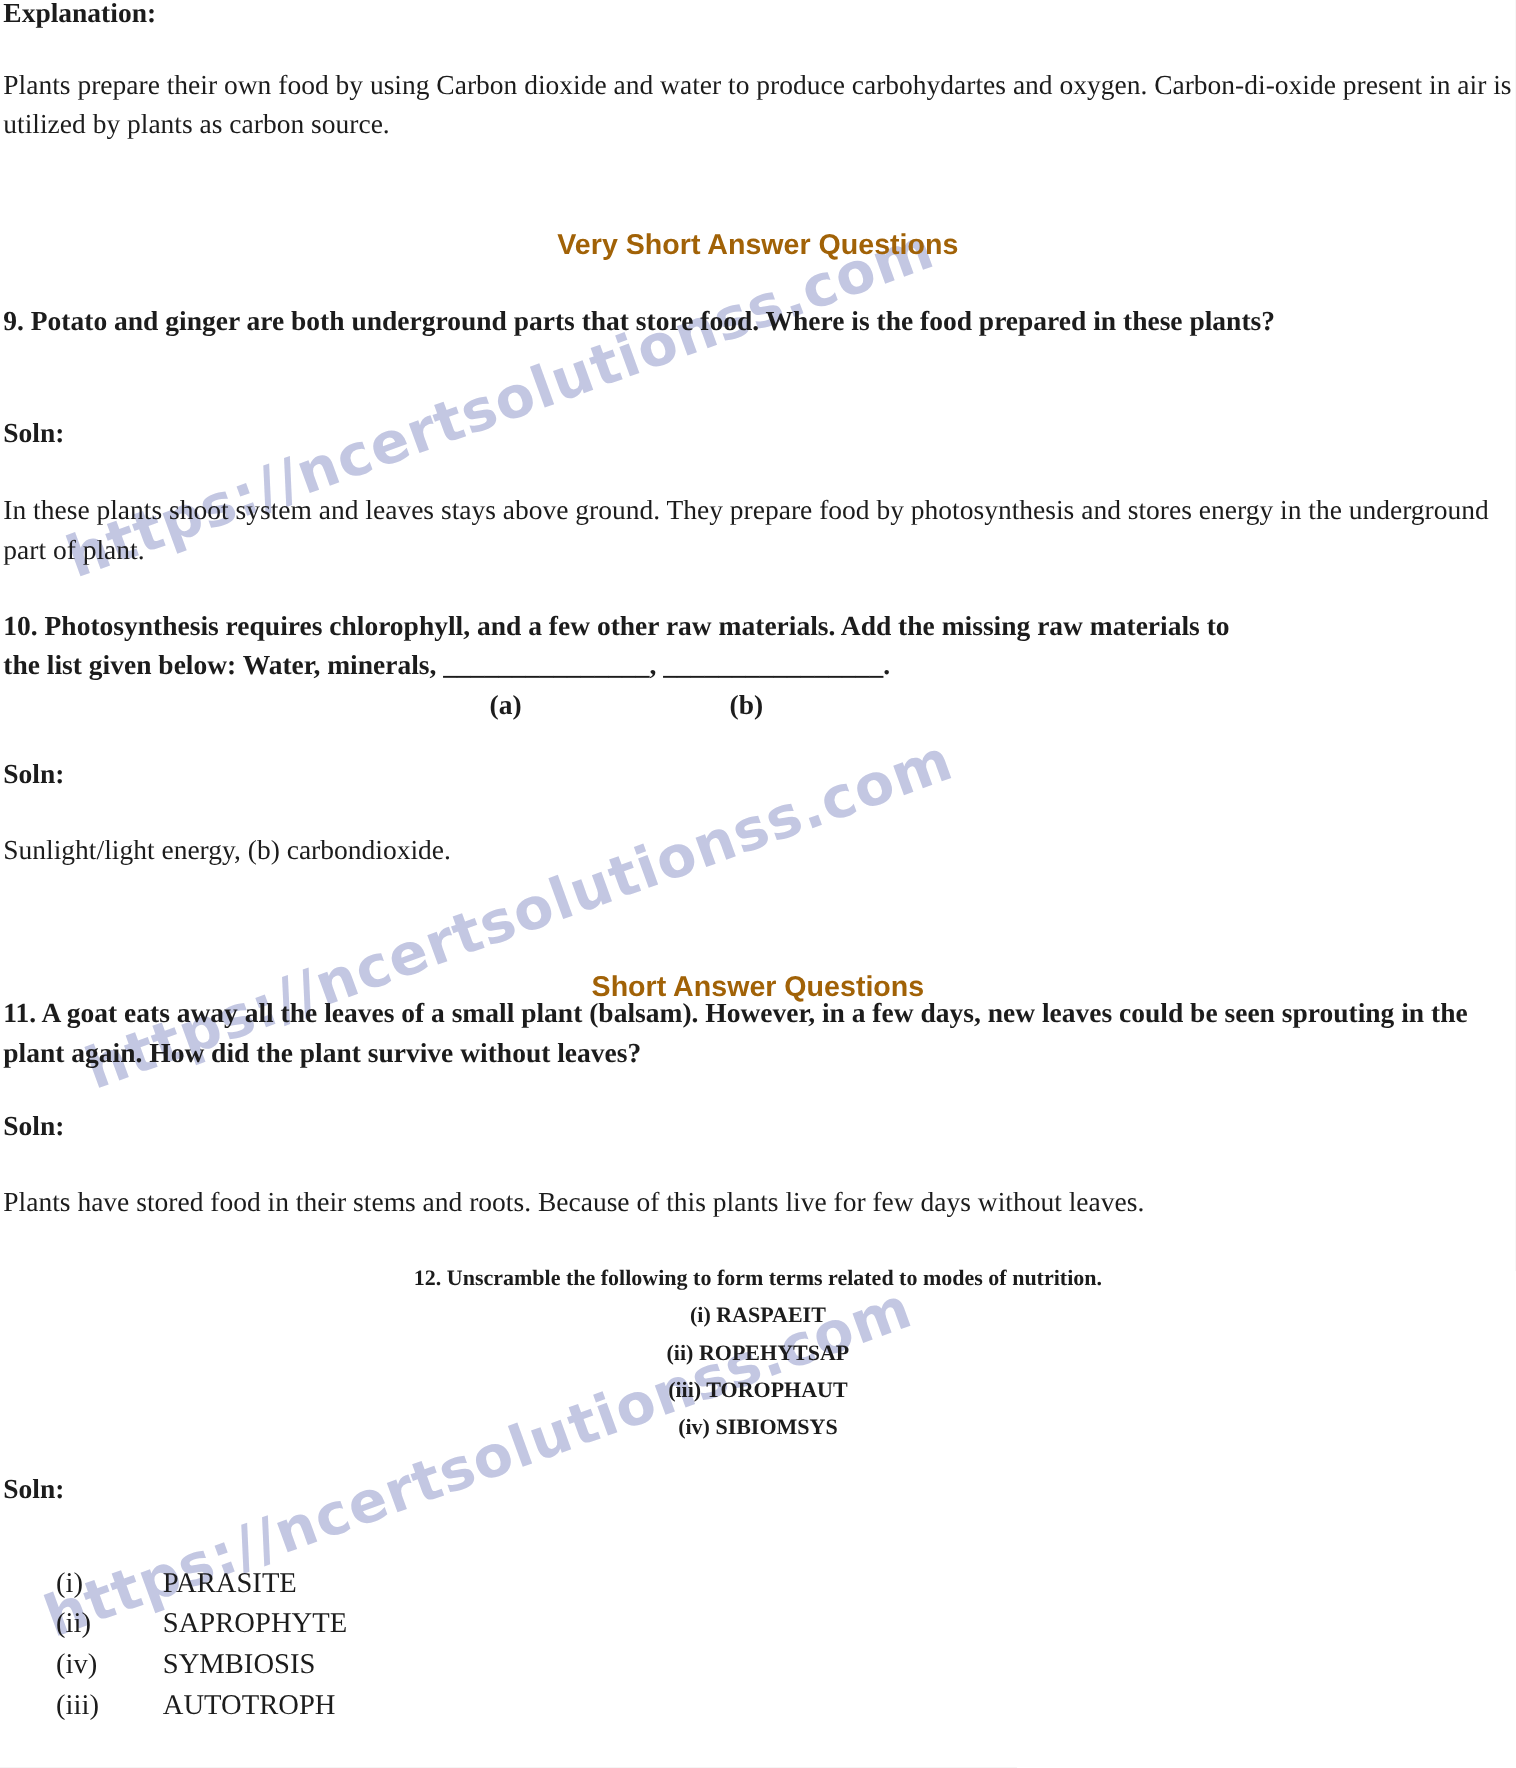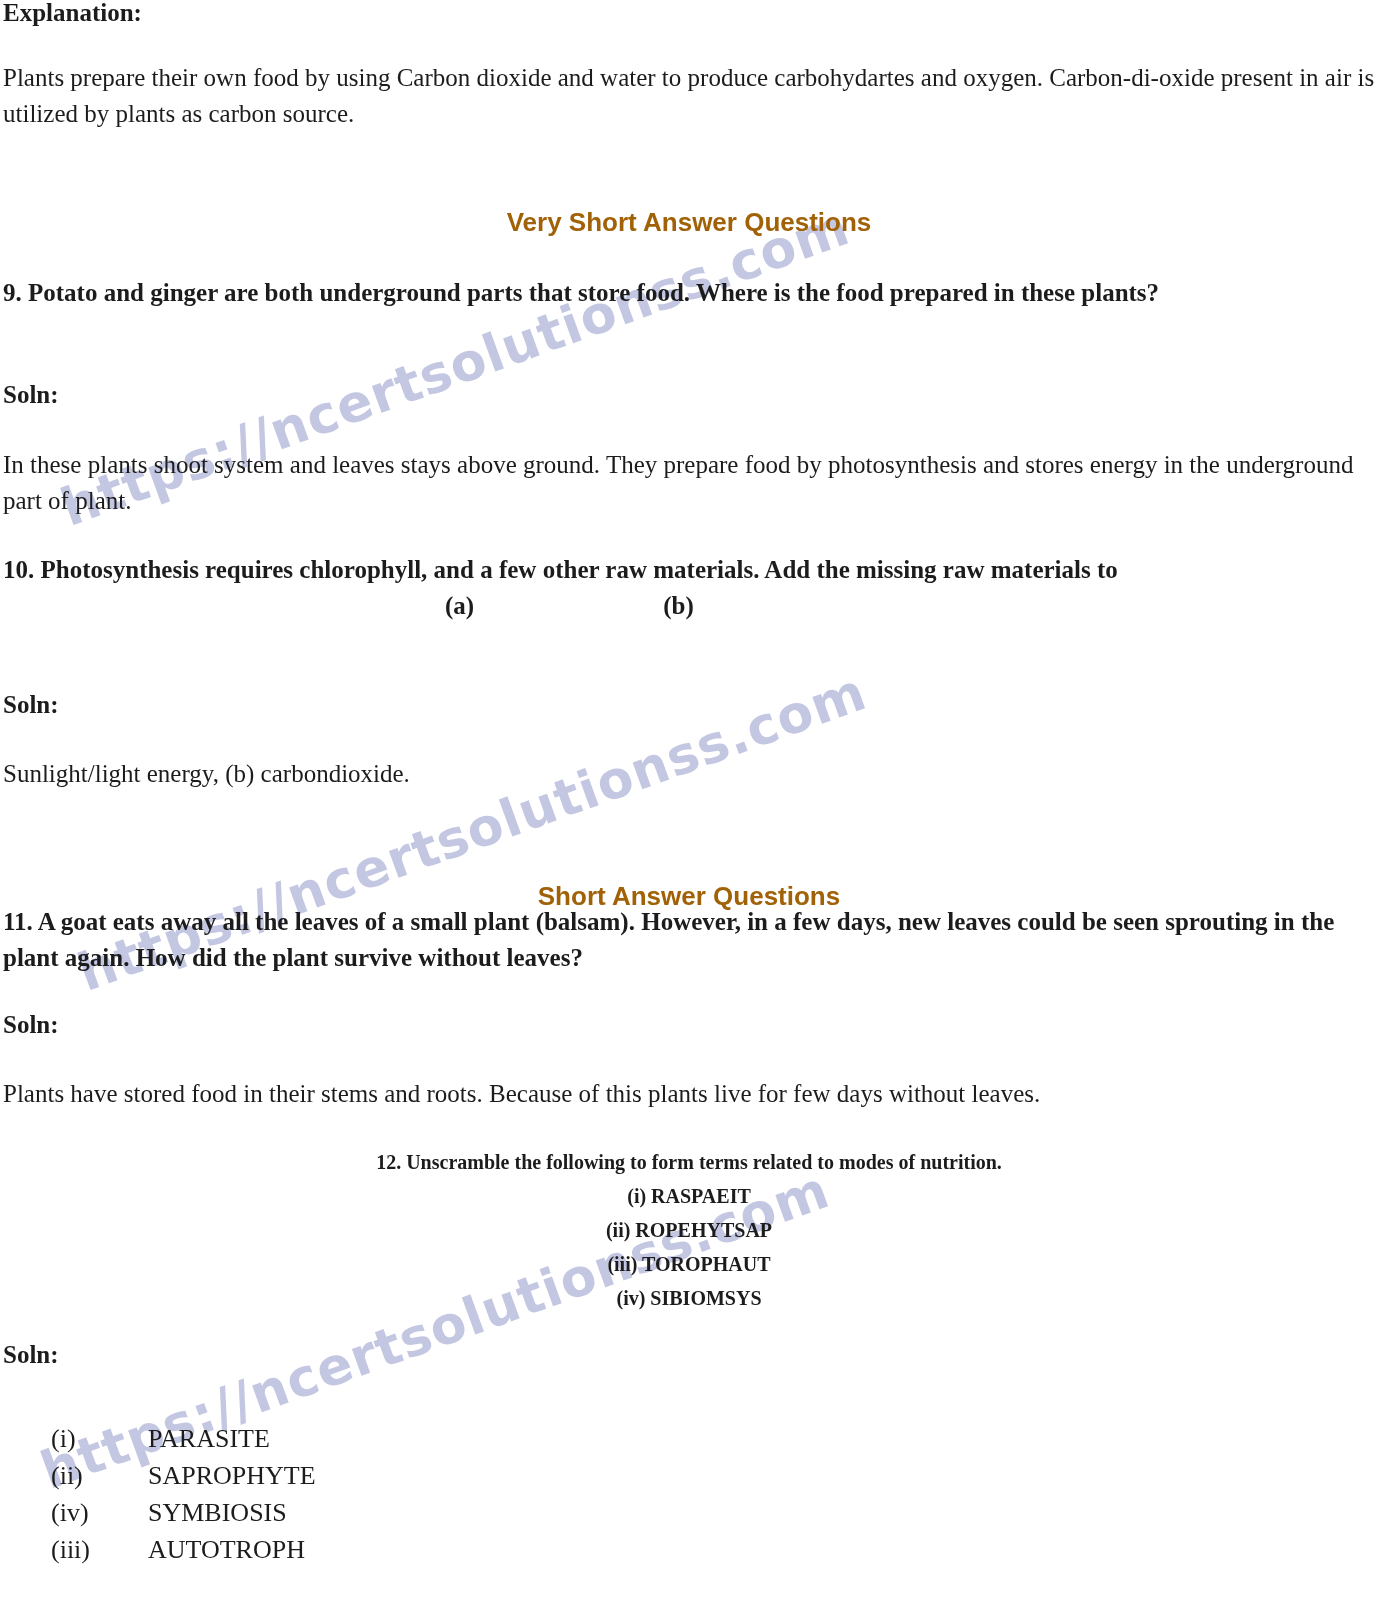--- a/index.html
+++ b/index.html
@@ -65,20 +65,21 @@
     <h2 class="block section-heading" style="top:206px">Very Short Answer Questions</h2>
 
     <p class="block q-text" style="top:275px">9. Potato and ginger are both underground parts that store food. Where is the food prepared in these plants?</p>
 
     <p class="block label" style="top:377px">Soln:</p>
 
     <p class="block body-text" style="top:447px">In these plants shoot system and leaves stays above ground. They prepare food by photosynthesis and stores energy in the underground part of plant.</p>
 
     <div class="block q-text" style="top:552px">
       <div>10. Photosynthesis requires chlorophyll, and a few other raw materials. Add the missing raw materials to</div>
+      <div>the list given below: Water, minerals, _______________, ________________.</div>
       <div class="blank-labels"><span class="label-a">(a)</span><span class="label-b">(b)</span></div>
     </div>
 
     <p class="block label" style="top:687px">Soln:</p>
 
     <p class="block body-text" style="top:756px">Sunlight/light energy, (b) carbondioxide.</p>
 
     <h2 class="block section-heading" style="top:880px">Short Answer Questions</h2>
 
     <p class="block q-text" style="top:904px">11. A goat eats away all the leaves of a small plant (balsam). However, in a few days, new leaves could be seen sprouting in the plant again. How did the plant survive without leaves?</p>

